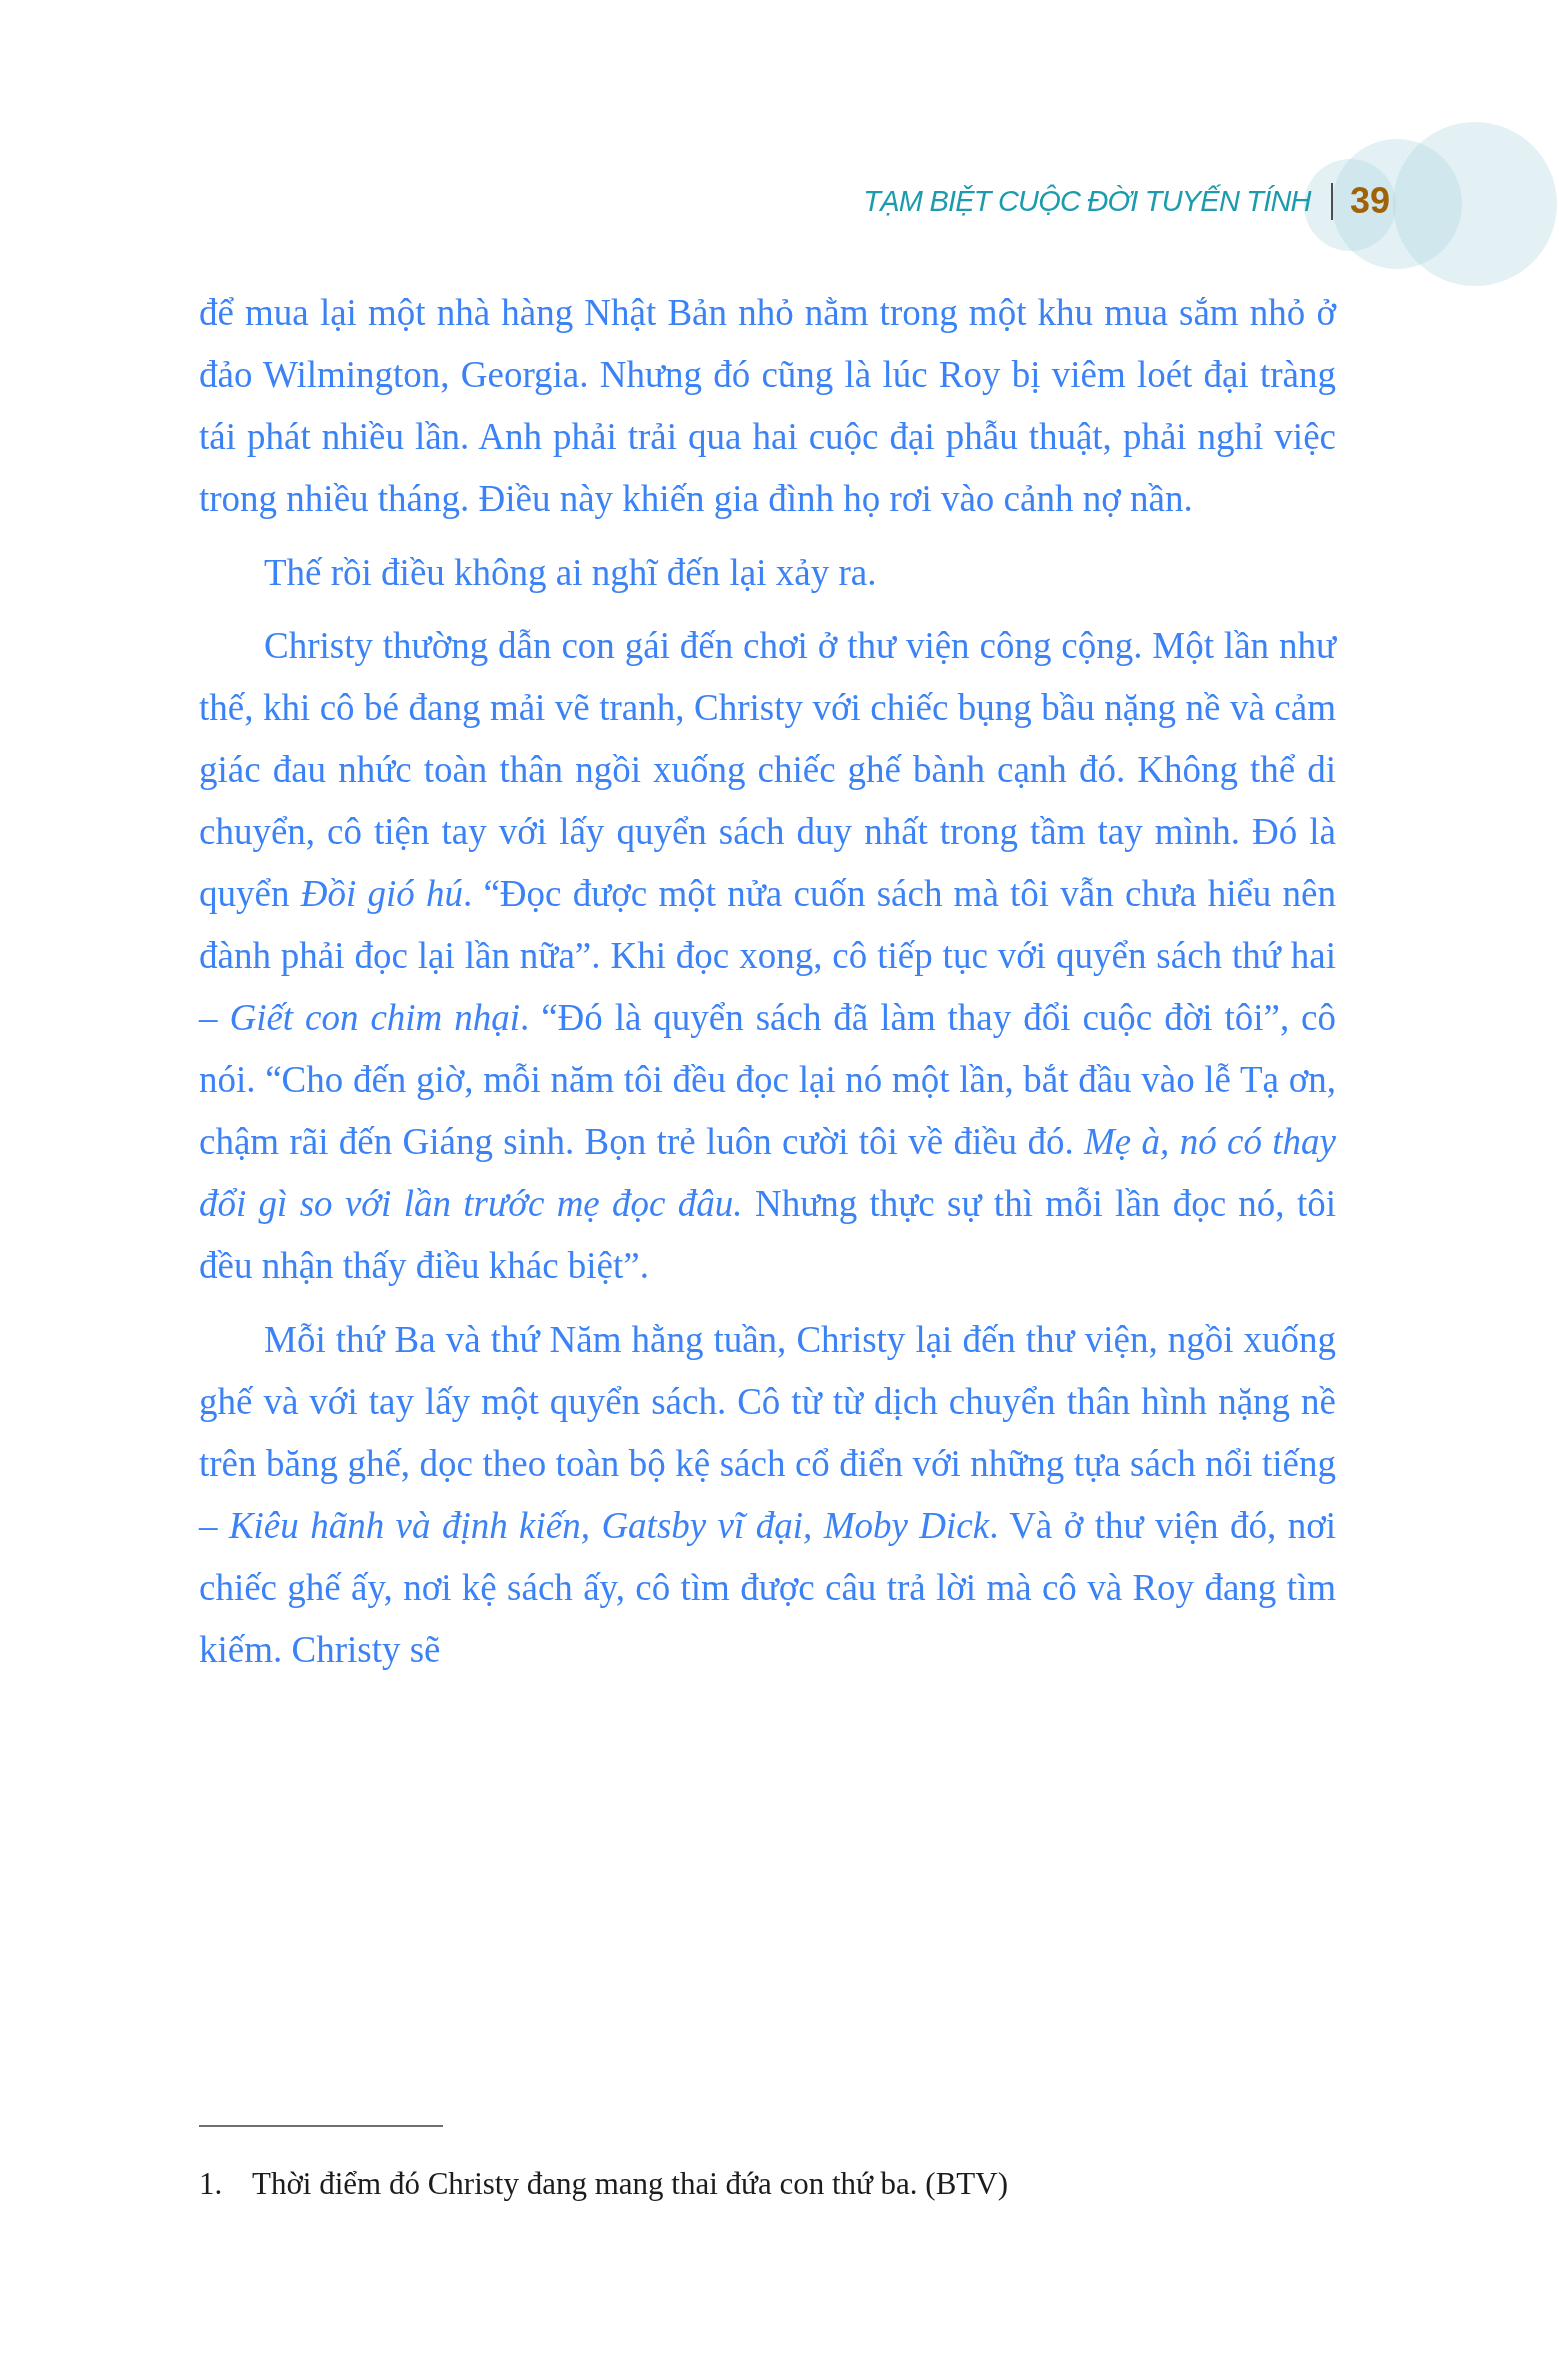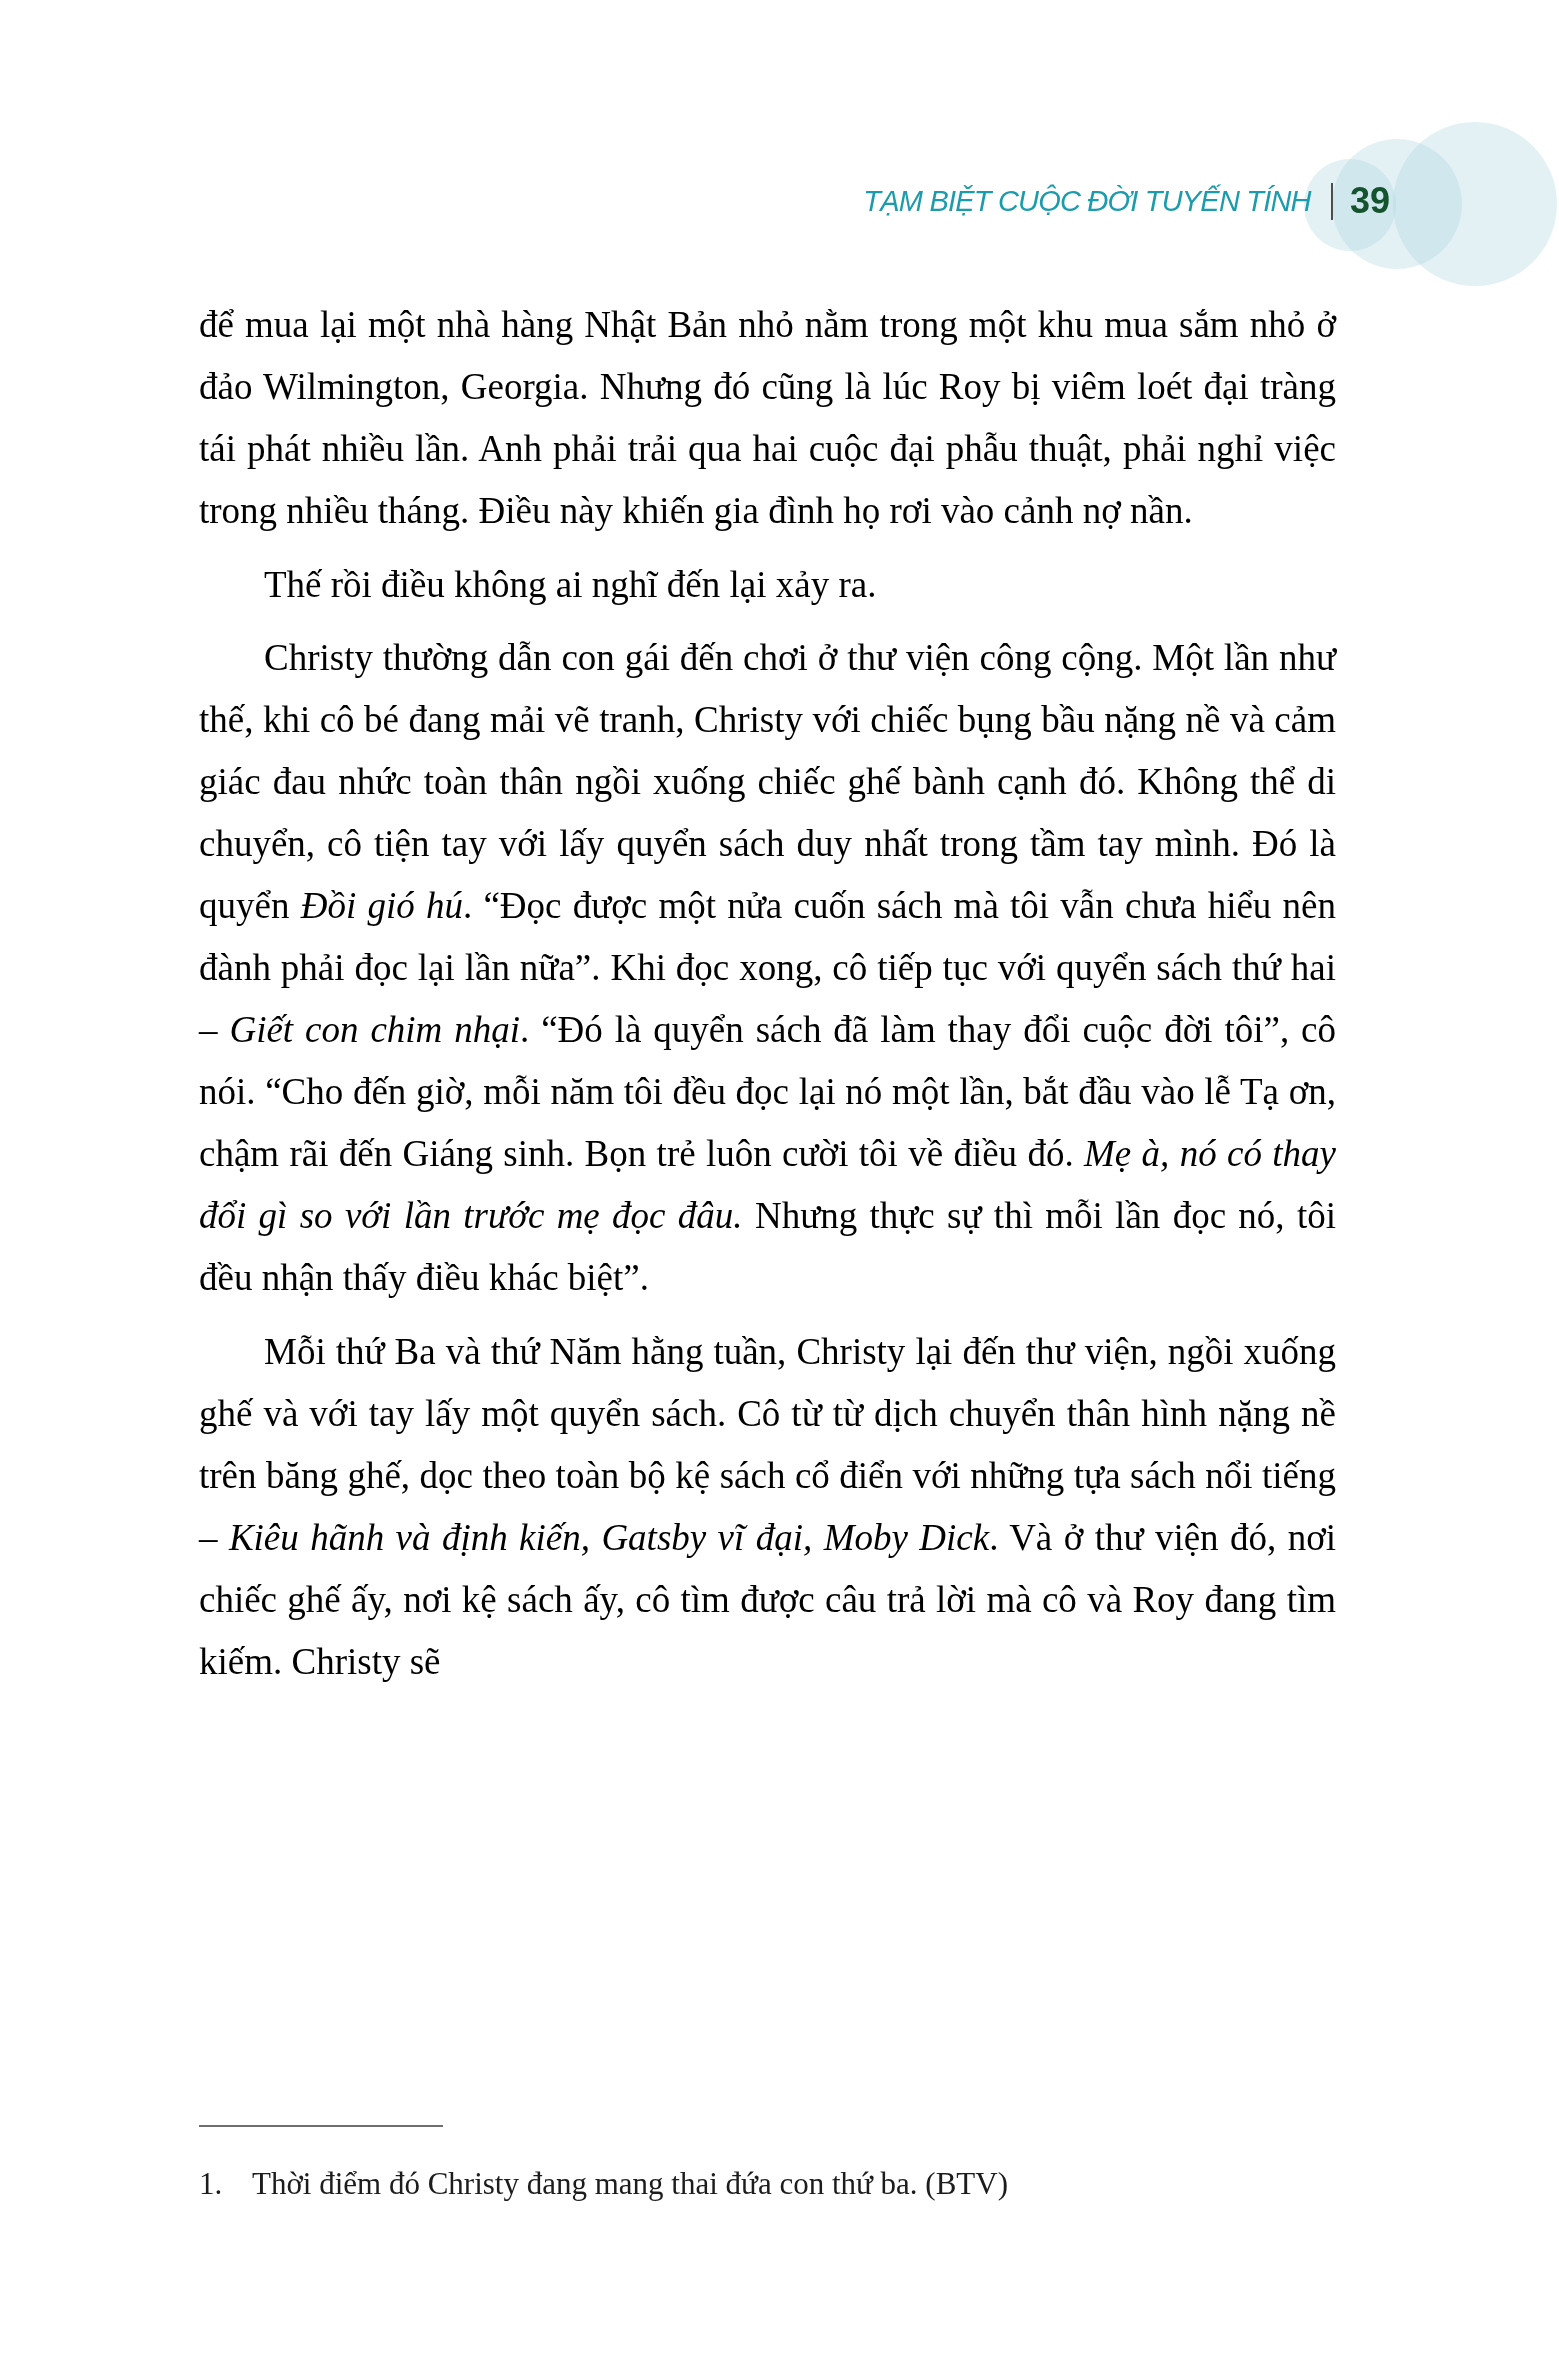--- a/index.html
+++ b/index.html
@@ -44,32 +44,32 @@
     display: inline-block;
     width: 2.5px;
     height: 37px;
     background: #4d4d4d;
     margin: 0 16.7px 0 20px;
   }
   .pagenum {
     font-family: "Liberation Sans", sans-serif;
     font-size: 36px;
     font-weight: 700;
-    color: #14532d;
+    color: #a16207;
   }
 
   
   .body-text {
     position: absolute;
     left: 199px;
-    top: 294px;
+    top: 282px;
     width: 1137px;
     font-size: 37px;
     line-height: 62px;
-    color: #000000;
+    color: #3b82f6;
     text-align: justify;
     z-index: 2;
   }
   .para { margin: 0 0 11.7px 0; text-indent: 65px; }
   .para.no-indent { text-indent: 0; }
   .para em { }
   .para sup {
     font-size: 22px;
     line-height: 0;
     vertical-align: 13.4px;

